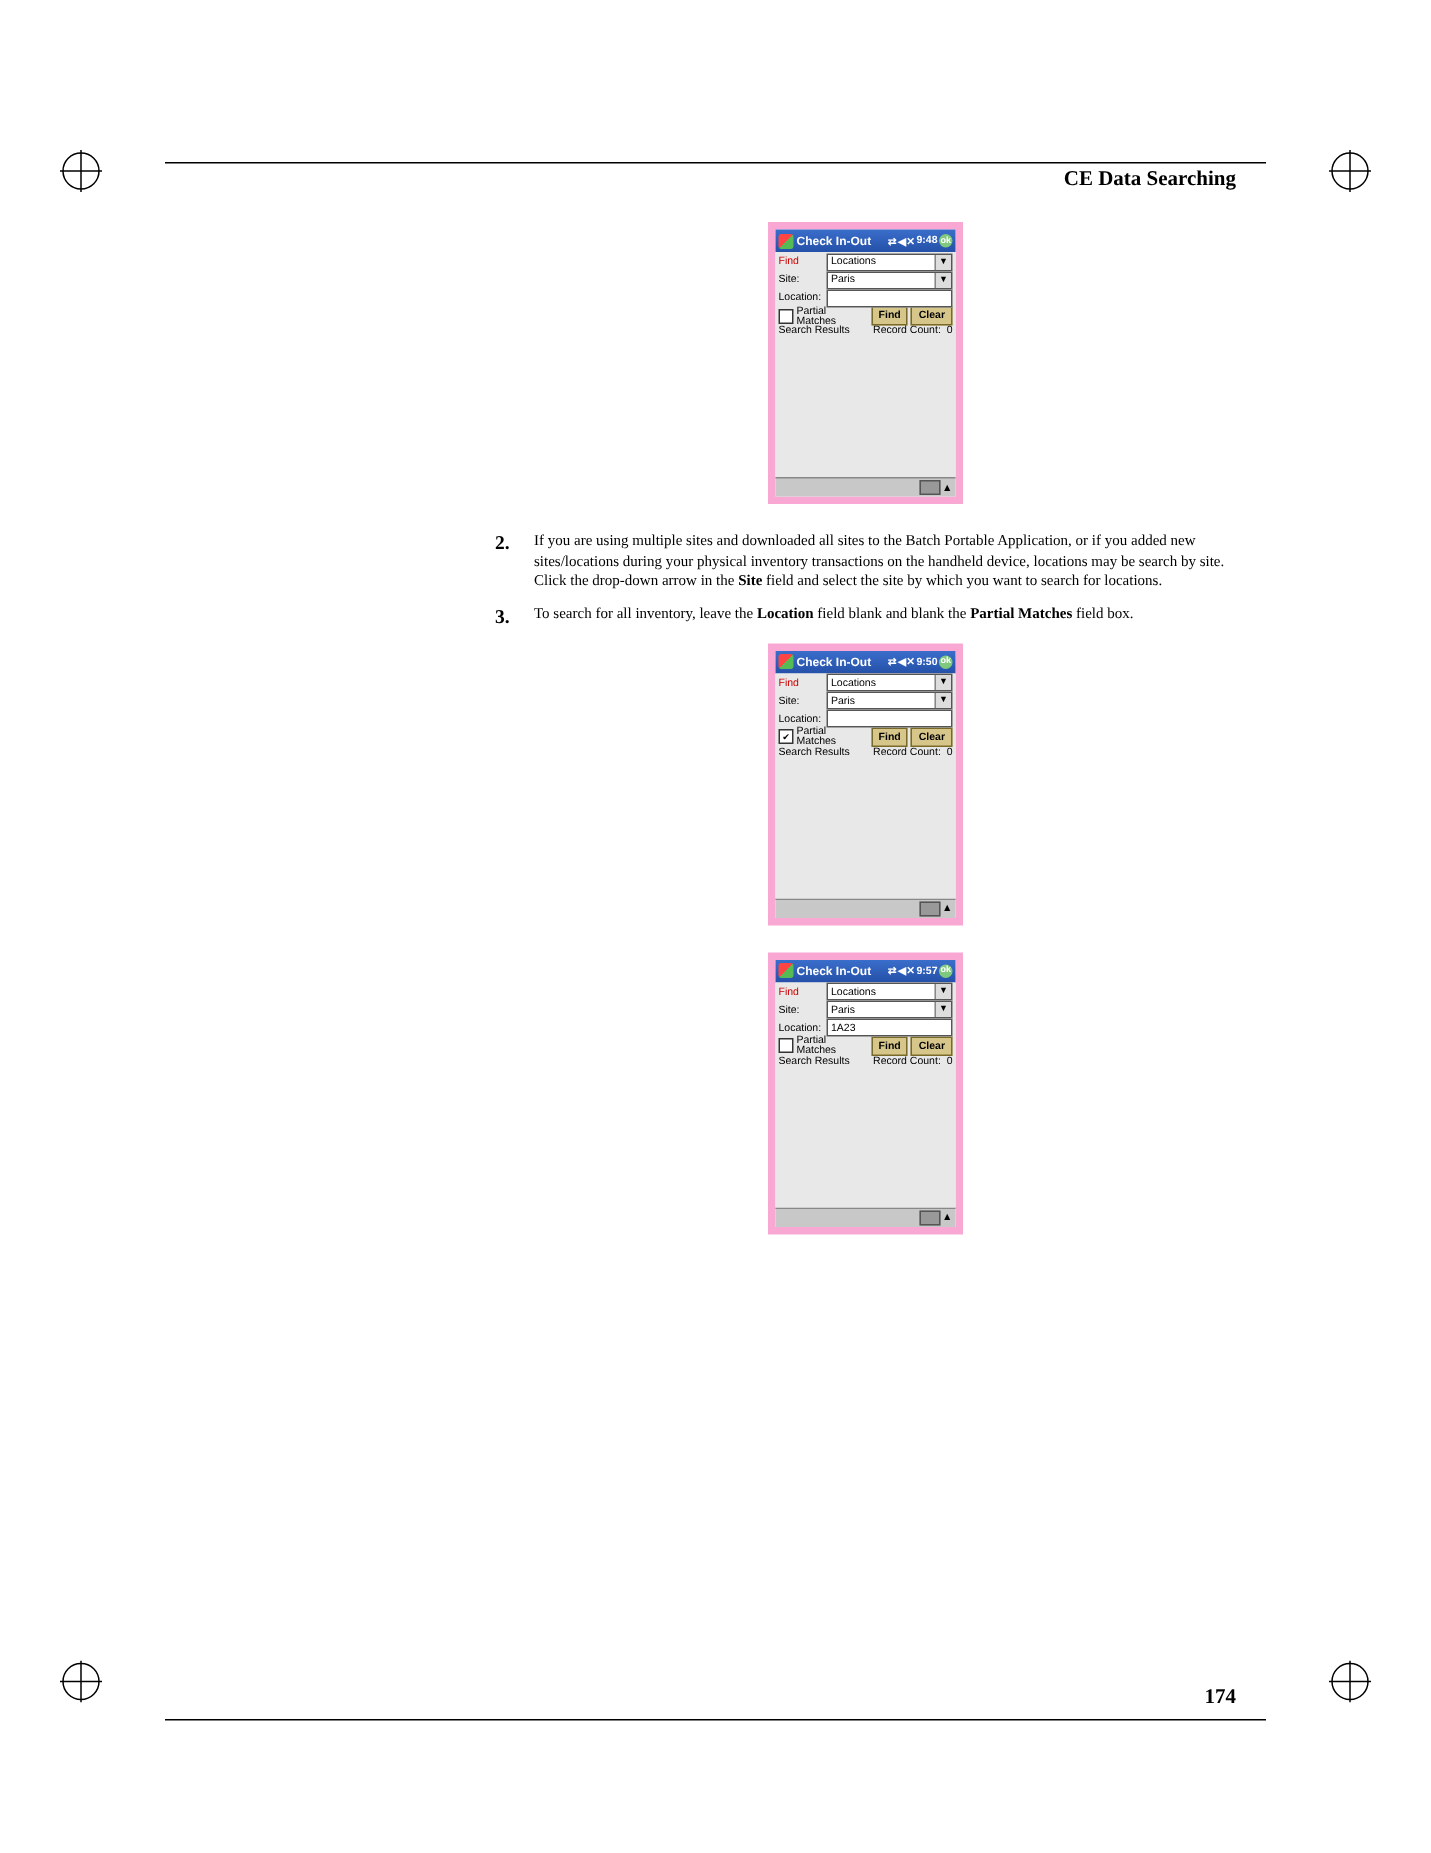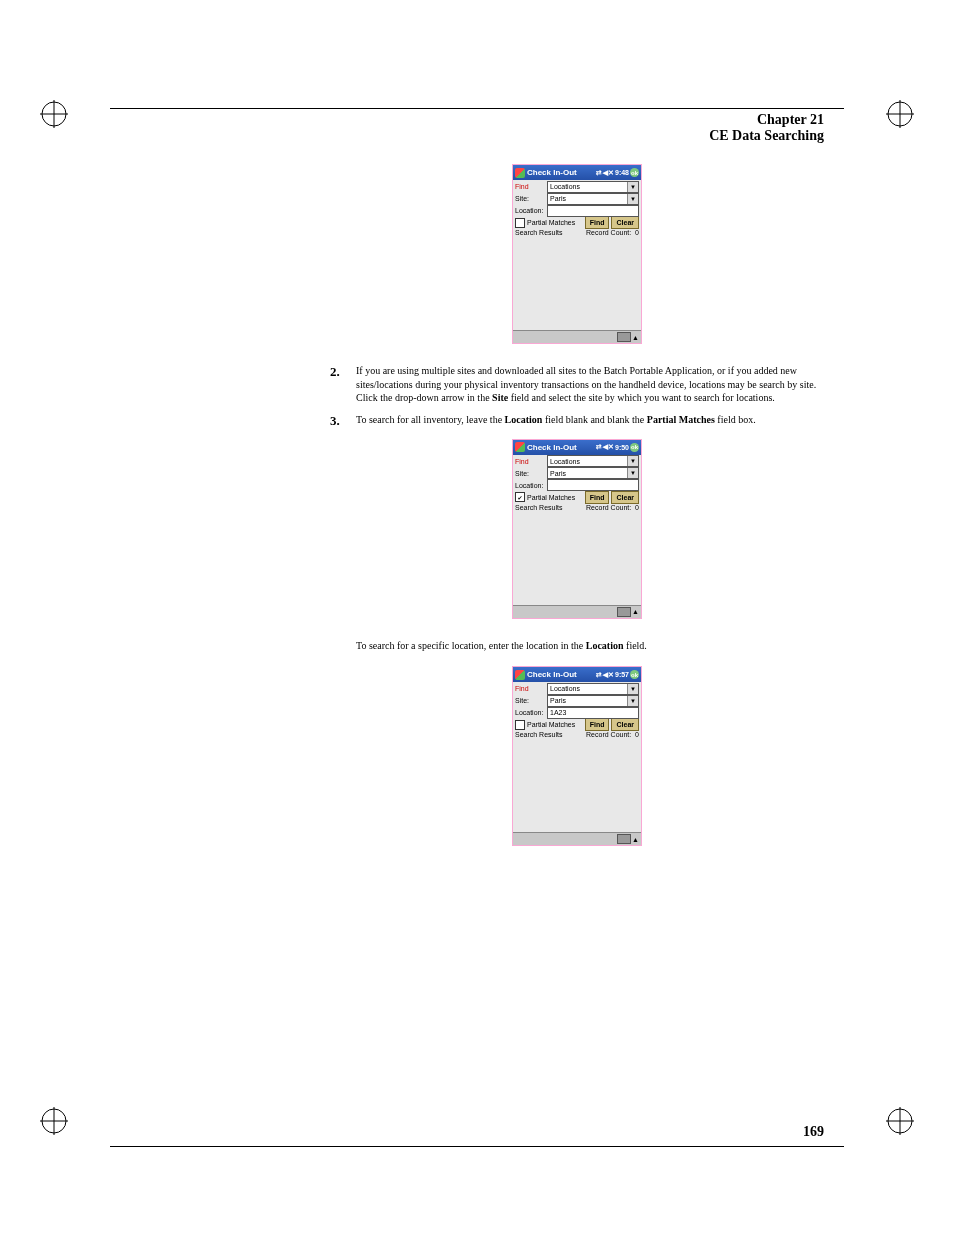--- a/index.html
+++ b/index.html
@@ -32,21 +32,21 @@
     font-weight: bold;
     font-size: 14px;
     margin-bottom: 20px;
   }
   .shot-wrap { text-align:center; margin: 10px 0 18px 0; }
   .shot {
     display:inline-block;
     width: 130px;
     font-family: Tahoma, Arial, sans-serif;
     font-size: 7px;
-    border: 1px solid #f9a8d4;
+    border: 5px solid #f9a8d4;
     background:#fff;
     text-align:left;
     box-sizing:border-box;
   }
   .title-bar {
     background: linear-gradient(#3a6ecb,#2450a8);
     color:#fff;
     font-weight:bold;
     display:flex;
     align-items:center;
@@ -128,21 +128,20 @@
     </svg></div>
 <div class="crop-mark br"><svg viewBox="0 0 28 28">
       <circle cx="14" cy="14" r="12" fill="none" stroke="#000" stroke-width="1"></circle>
       <line x1="14" y1="0" x2="14" y2="28" stroke="#000"></line>
       <line x1="0" y1="14" x2="28" y2="14" stroke="#000"></line>
     </svg></div>
 
 <div class="content">
 
   <div class="chapter-header">
-    <div>Chapter 21</div>
     <div>CE Data Searching</div>
   </div>
 
   <div class="shot-wrap" style="margin-left:200px;">
     <div class="shot">
       <div class="title-bar">
         <div class="win-icon"></div>
         <span>Check In-Out</span>
         <span class="spacer"></span>
         <span class="sys">⇄</span>
@@ -250,23 +249,20 @@
           <span>0</span>
         </div>
       </div>
       <div class="bottom-bar">
         <span class="kb"></span>
         <span class="tri">▲</span>
       </div>
     </div>
   </div>
 
-  <div class="para" style="margin-left:226px;">
-    <span>To search for a specific location, enter the location in the </span><b>Location</b><span> field.</span>
-  </div>
 
   <div class="shot-wrap" style="margin-left:200px;margin-top:14px;">
     <div class="shot">
       <div class="title-bar">
         <div class="win-icon"></div>
         <span>Check In-Out</span>
         <span class="spacer"></span>
         <span class="sys">⇄</span>
         <span class="sys">◀✕</span>
         <span class="sys">9:57</span>
@@ -308,13 +304,13 @@
       </div>
       <div class="bottom-bar">
         <span class="kb"></span>
         <span class="tri">▲</span>
       </div>
     </div>
   </div>
 
 </div>
 
-<div class="page-num">169</div>
+<div class="page-num">174</div>
 
 </body></html>

